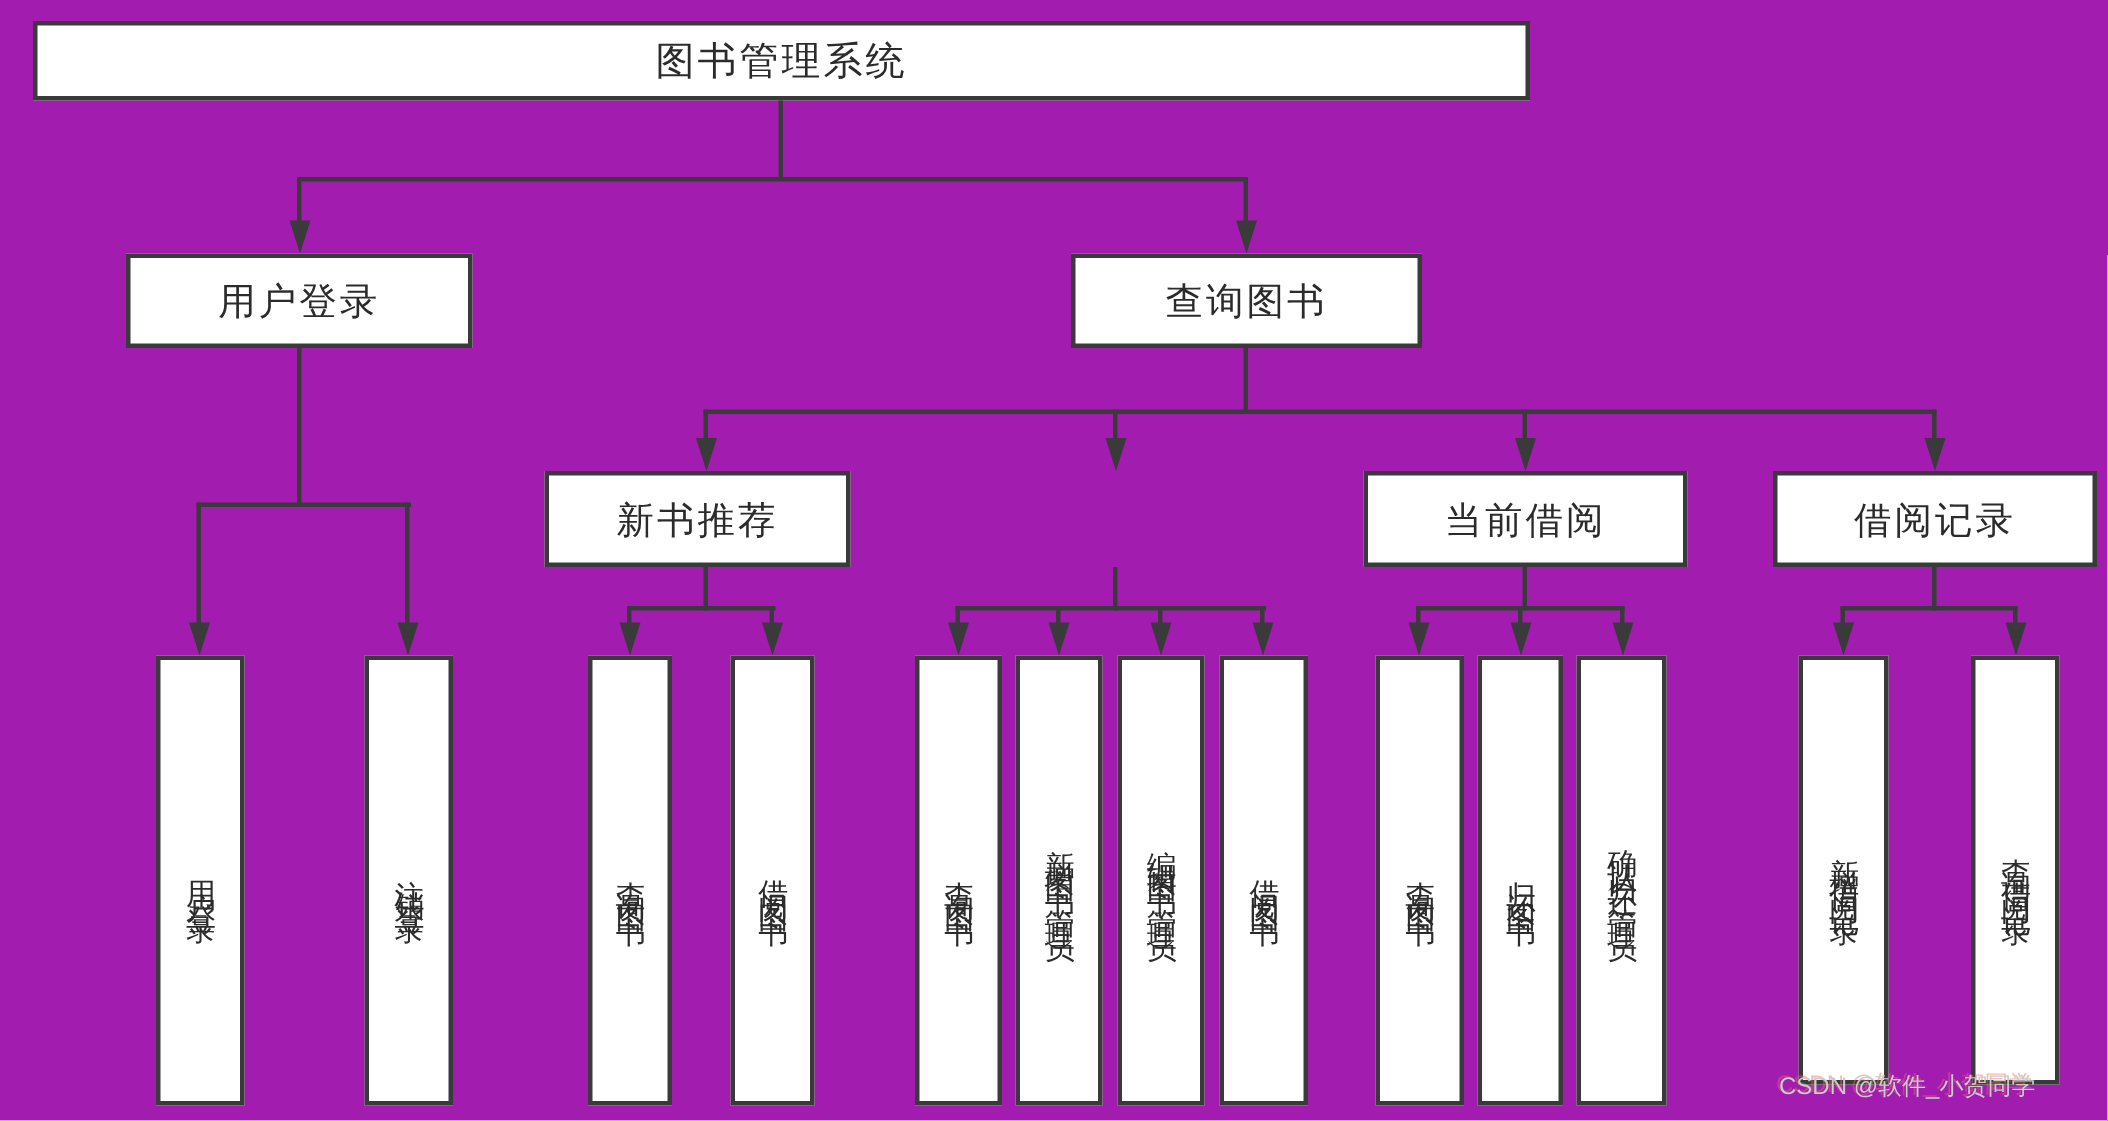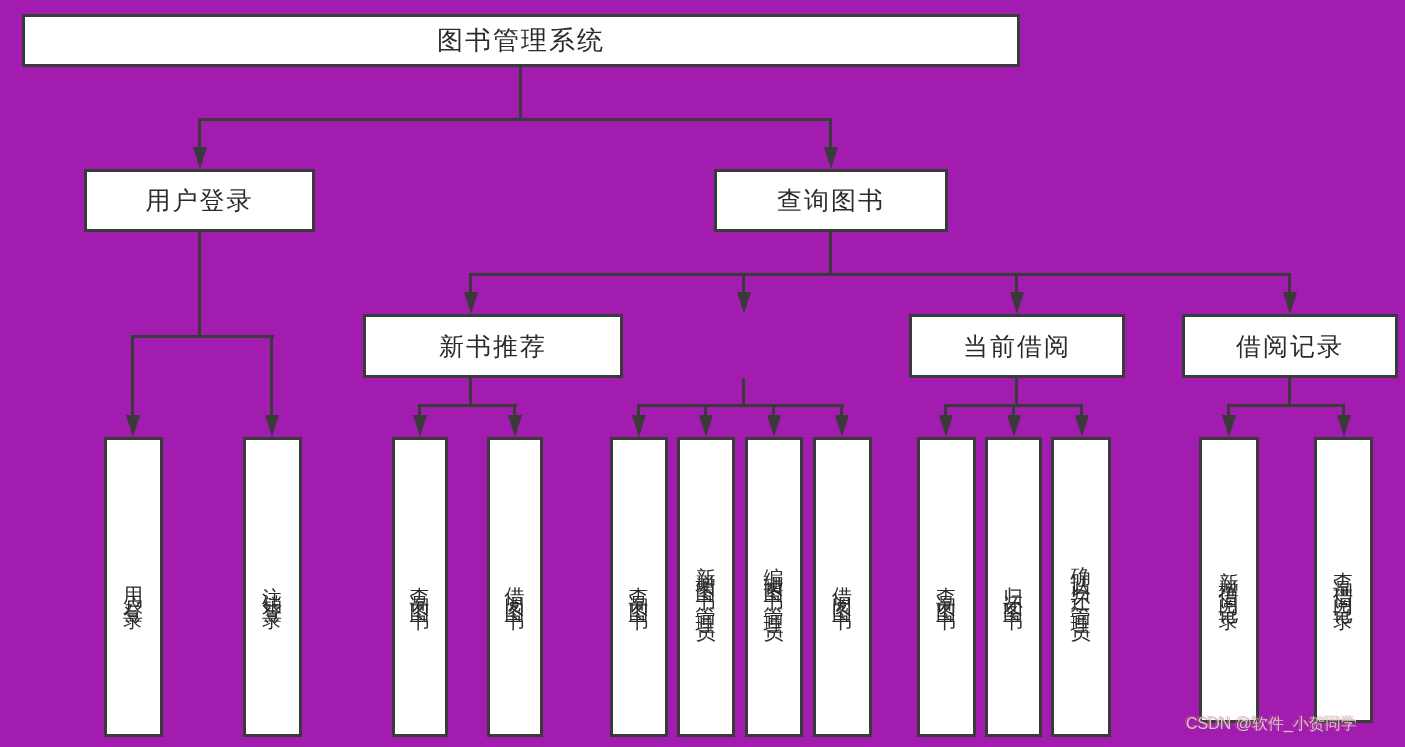--- a/index.html
+++ b/index.html
@@ -106,21 +106,21 @@
 
   <div class="vline" style="left:469px; top:273px; height:24px;"></div>
   <div class="ahead" style="left:464px; top:292px;"></div>
   <div class="vline" style="left:742px; top:273px; height:24px;"></div>
   <div class="ahead" style="left:737px; top:292px;"></div>
   <div class="vline" style="left:1015px; top:273px; height:24px;"></div>
   <div class="ahead" style="left:1010px; top:292px;"></div>
   <div class="vline" style="left:1288px; top:273px; height:24px;"></div>
   <div class="ahead" style="left:1283px; top:292px;"></div>
 
-  <div class="box" style="left:363px; top:314px; width:260px; height:64px;">新书推荐</div>
+  <div class="box" style="left:363px; top:314px; width:204px; height:64px;">新书推荐</div>
   <div class="box" style="left:909px; top:314px; width:216px; height:64px;">当前借阅</div>
   <div class="box" style="left:1182px; top:314px; width:216px; height:64px;">借阅记录</div>
 
   <div class="vline" style="left:469px; top:378px; height:29px;"></div>
   <div class="vline" style="left:742px; top:378px; height:29px;"></div>
   <div class="vline" style="left:1015px; top:378px; height:29px;"></div>
   <div class="vline" style="left:1288px; top:378px; height:29px;"></div>
 
   <div class="hline" style="left:418px; top:404px; width:99px;"></div>
   <div class="hline" style="left:637px; top:404px; width:207px;"></div>

